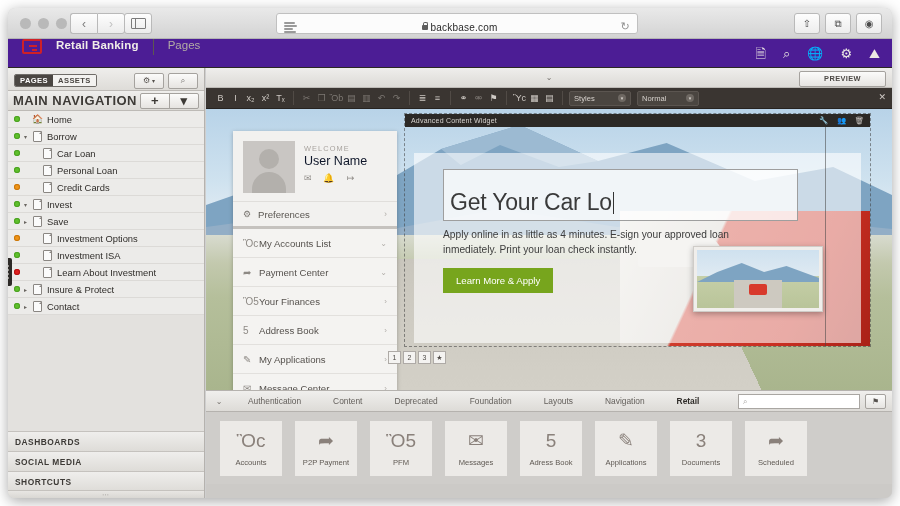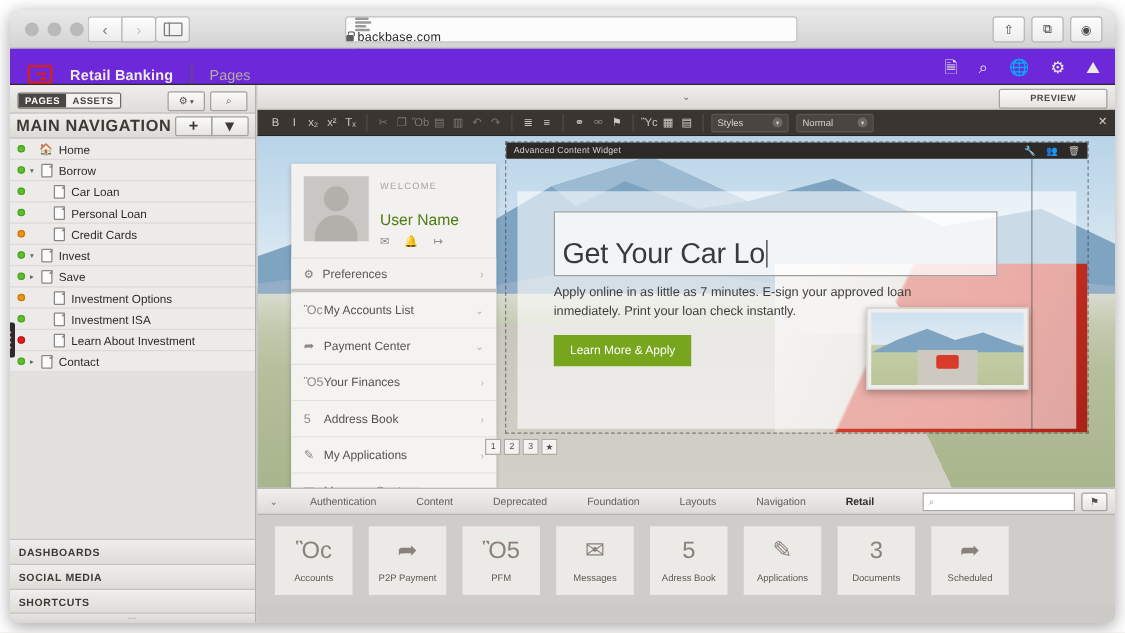--- a/index.html
+++ b/index.html
@@ -20,41 +20,41 @@
       font-size:12px;color:#7b7b7b;}
   .navbtn.first{border-radius:3px 0 0 3px;border-right:none;}
   .navbtn.second{border-radius:0 3px 3px 0;color:#c2c2c2;}
   .sidebtn{position:absolute;left:116px;top:5px;width:26px;height:19px;border-radius:3px;
       background:linear-gradient(#fdfdfd,#ececec);border:1px solid #b9b9b9;
       display:flex;align-items:center;justify-content:center;}
   .sidebtn .sq{width:13px;height:9px;border:1.4px solid #7b7b7b;border-radius:1px;position:relative;}
   .sidebtn .sq:after{content:"";position:absolute;left:3.6px;top:-1.4px;bottom:-1.4px;
       width:1.4px;background:#7b7b7b;}
   .addrwrap{position:absolute;left:268px;top:5px;width:360px;height:19px;border-radius:3px;
-      background:#fcfcfc;border:1px solid #c0c0c0;display:flex;align-items:flex-start;flex-direction:column;}
+      background:#fcfcfc;border:1px solid #c0c0c0;display:flex;align-items:flex-end;}
   .addr-left{width:22px;display:flex;flex-direction:column;gap:1.5px;padding-left:7px;}
   .addr-left i{display:block;height:1.6px;background:#9a9a9a;border-radius:1px;}
   .addr-left i:nth-child(1){width:11px;}
   .addr-left i:nth-child(2){width:13px;}
   .addr-left i:nth-child(3){width:9px;}
   .addr-left i:nth-child(4){width:12px;}
   .addrtxt{flex:1;text-align:center;font-size:10px;color:#2a2a2a;letter-spacing:.2px;
       display:flex;align-items:center;justify-content:center;gap:3px;}
   .lock{width:6px;height:5px;background:#5e5e5e;border-radius:1px;position:relative;display:inline-block;}
   .lock:before{content:"";position:absolute;left:1.2px;top:-3.2px;width:3.6px;height:3.6px;
       border:1.1px solid #5e5e5e;border-bottom:none;border-radius:2px 2px 0 0;}
   .reload{width:24px;text-align:center;font-size:11px;color:#8d8d8d;}
   .rightbtns{position:absolute;right:10px;top:5px;display:flex;gap:5px;}
   .rbtn{width:24px;height:19px;border-radius:3px;background:linear-gradient(#fdfdfd,#ededed);
       border:1px solid #b9b9b9;display:flex;align-items:center;justify-content:center;
       font-size:10px;color:#4b4b4b;}
 
   
-  .apphdr{position:relative;height:28px;background:#6d28d9;border-bottom:1px solid #2b2724;
-      display:flex;align-items:flex-end;}
+  .apphdr{position:relative;height:28px;background:#4c1d95;border-bottom:1px solid #2b2724;
+      display:flex;align-items:flex-start;}
   .logo{margin-left:14px;width:20px;height:15px;border:2px solid #cf2027;border-radius:2px;
       position:relative;box-sizing:border-box;}
   .logo:after{content:"";position:absolute;right:3px;top:4px;width:8px;height:2px;background:#cf2027;}
   .logo:before{content:"";position:absolute;right:3px;top:8px;width:5px;height:2px;background:#cf2027;}
   .app-title{margin-left:14px;color:#f0ece8;font-size:11.5px;font-weight:bold;letter-spacing:.2px;}
   .app-sep{margin-left:14px;width:1px;height:16px;background:#5d5751;}
   .app-sub{margin-left:14px;color:#b3aca5;font-size:11.5px;}
   .hdr-icons{position:absolute;right:12px;top:0;height:28px;display:flex;align-items:center;gap:17px;}
   .hi{color:#ece8e4;font-size:13px;line-height:1;display:flex;align-items:center;}
 
@@ -146,21 +146,21 @@
   .panel-left{position:absolute;left:27px;top:22px;width:164px;background:#f2f1ef;
       box-shadow:0 1px 4px rgba(0,0,0,.25);}
   .welcome{display:flex;padding:10px 10px 8px 10px;border-bottom:1px solid #e0dedb;}
   .avatar{width:52px;height:52px;background:#c9c6c3;flex:none;position:relative;overflow:hidden;}
   .avatar:before{content:"";position:absolute;left:50%;top:8px;width:20px;height:20px;
       border-radius:50%;background:#b3b0ac;transform:translateX(-50%);}
   .avatar:after{content:"";position:absolute;left:50%;top:31px;width:34px;height:26px;
       border-radius:17px 17px 0 0;background:#b3b0ac;transform:translateX(-50%);}
   .wtxt{padding-left:9px;padding-top:3px;}
   .wlabel{font-size:7.4px;letter-spacing:1.1px;color:#a8a39e;}
-  .wname{font-size:12.5px;color:#4d7c0f;margin-top:16px;}
+  .wname{font-size:12.5px;color:#0f172a;margin-top:1px;}
   .wicons{display:flex;gap:12px;margin-top:5px;font-size:9px;color:#8d8985;}
   .prefs{height:24px;display:flex;align-items:center;padding:0 10px;font-size:9.6px;color:#5b5752;
       border-bottom:3px solid #c5c2be;background:#f2f1ef;}
   .prefs .ic{margin-right:7px;font-size:9px;color:#7a7671;}
   .prefs .ch{margin-left:auto;color:#b2aeaa;font-size:9px;}
   .mitem{height:28px;display:flex;align-items:center;padding:0 10px;font-size:9.6px;color:#56524e;
       border-bottom:1px solid #e2e0dd;background:#f4f3f1;}
   .mitem .ic{width:16px;color:#8d8984;font-size:10px;display:flex;align-items:center;}
   .mitem .ch{margin-left:auto;color:#b2aeaa;font-size:8px;}
 
@@ -371,20 +371,28 @@
                 <span class="page-gl"></span>
               </span>
               <span class="tlabel">Learn About Investment</span>
             </div>
             <div class="trow">
               <span class="sdot green"></span>
               <span class="twist ">▸</span>
               <span class="ficon">
                 <span class="page-gl"></span>
               </span>
+              <span class="tlabel">Insure &amp; Protect</span>
+            </div>
+            <div class="trow">
+              <span class="sdot green"></span>
+              <span class="twist ">▸</span>
+              <span class="ficon">
+                <span class="page-gl"></span>
+              </span>
               <span class="tlabel">Contact</span>
             </div>
           </div>
 
         <div class="lp-sections">
           <div class="lsec">DASHBOARDS</div>
           <div class="lsec">SOCIAL MEDIA</div>
           <div class="lsec">SHORTCUTS</div>
         </div>
         <div class="lp-grip">⋯</div>
@@ -517,21 +525,21 @@
                 <span>🗑</span>
               </span>
             </div>
             <div class="heroimg">
               <div class="carpic"></div>
               <div class="heroveil"></div>
               <div class="herocontent">
                 <div class="titlebox">
                   <div class="titletxt"><span>Get Your Car Lo</span><span class="caret"></span></div>
                 </div>
-                <div class="sub">Apply online in as little as 7 minutes. E-sign your approved loan inmediately. Print your loan check instantly.</div>
+                <div class="sub">Apply online in as little as 4 minutes. E-sign your approved loan inmediately. Print your loan check instantly.</div>
                 <div class="cta">Learn More &amp; Apply</div>
               </div>
               <div class="thumbdrag">
                 <div class="thumbinner">
                   <svg class="tmount" viewBox="0 0 120 22" preserveAspectRatio="none">
                     <polygon points="0,22 20,12 44,3 66,12 88,6 120,18 120,22" fill="#7ea4c2"></polygon>
                   </svg>
                   <div class="troad"></div>
                   <div class="tcar"></div>
                 </div>

